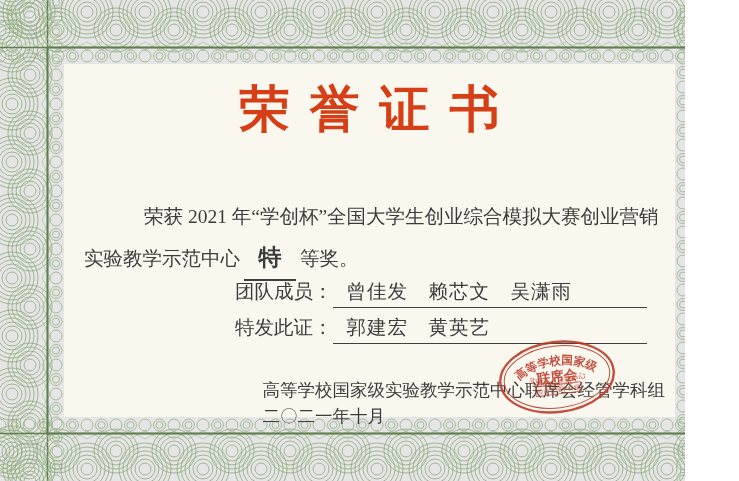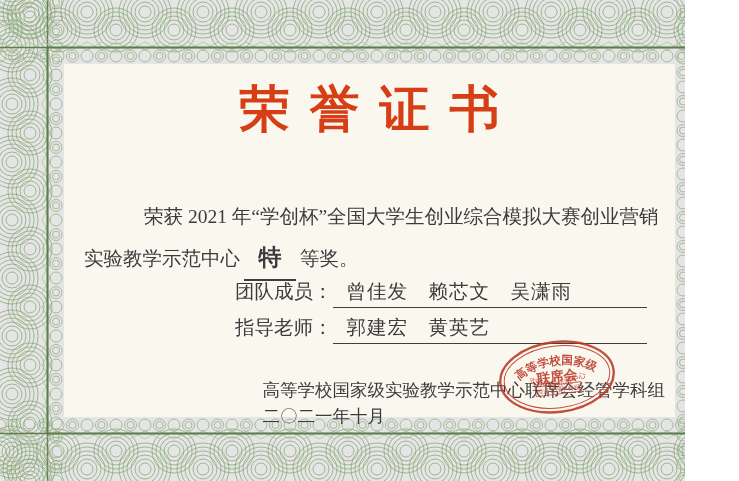--- a/index.html
+++ b/index.html
@@ -111,21 +111,21 @@
       <div class="body-line2">
         <span>实验教学示范中心</span><span class="award-grade">特</span><span>等奖。</span>
       </div>
     </div>
 
     <div class="row row-team">
       <span>团队成员：</span><span class="fill-value">曾佳发　赖芯文　吴潇雨</span>
     </div>
 
     <div class="row row-advisor">
-      <span>指导老师：</span><span class="fill-value">郭建宏　黄英艺</span>
+      <span>特发此证：</span><span class="fill-value">郭建宏　黄英艺</span>
     </div>
 
 
     <div class="sign-block">
       <div class="sign-issuer">高等学校国家级实验教学示范中心联席会经管学科组</div>
       <div class="sign-date">二〇二一年十月</div>
     </div>
 
     <svg class="seal" viewBox="0 0 122 94" xmlns="http://www.w3.org/2000/svg">
       <g fill="none" stroke="#bb3726">

